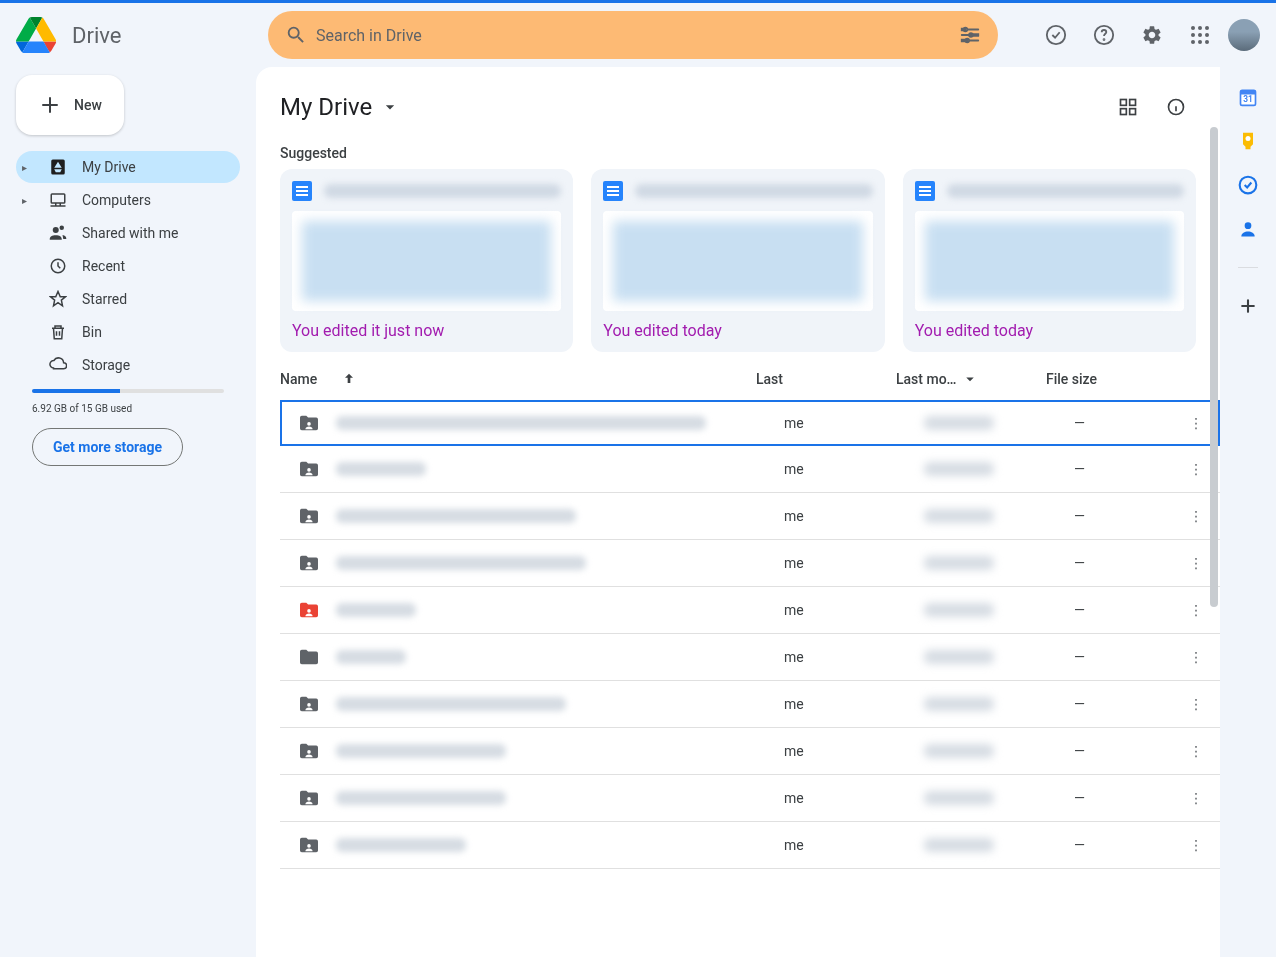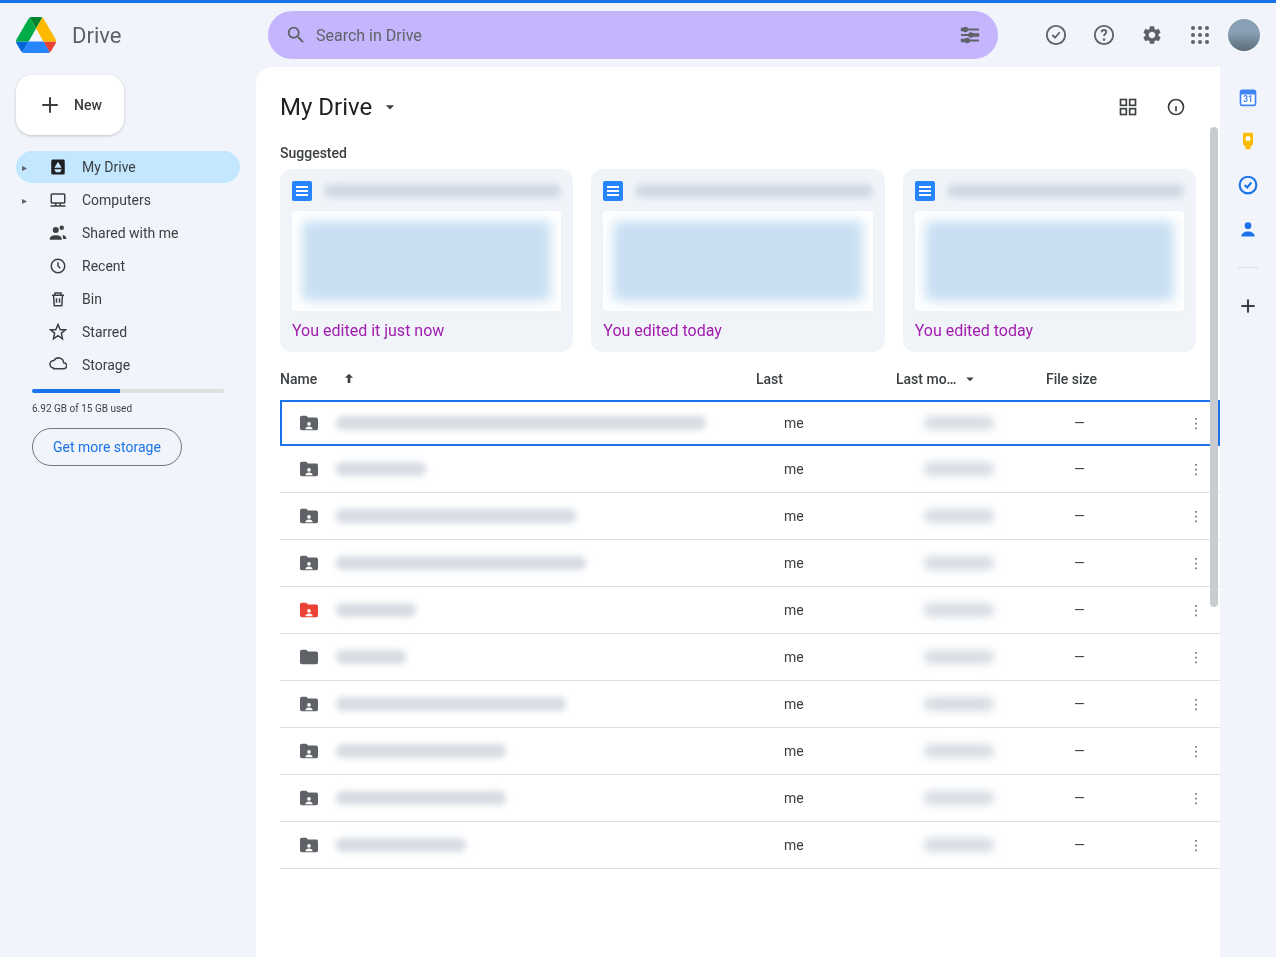--- a/index.html
+++ b/index.html
@@ -1,41 +1,41 @@
 <!DOCTYPE html>
 <html><head>
 <meta charset="utf-8">
 <style>
 *{box-sizing:border-box;margin:0;padding:0;font-family:'Google Sans',Roboto,Arial,sans-serif}
 body{background:#f1f5fb;width:1276px;height:957px;overflow:hidden;border-top:3px solid #1a73e8}
 .header{display:flex;align-items:center;height:64px;padding:0 16px;gap:16px}
 .logo-area{display:flex;align-items:center;gap:16px;width:236px}
 .drive-logo{width:40px;height:40px}
 .logo-text{font-size:22px;color:#5f6368}
-.search-bar{flex:1;display:flex;align-items:center;background:#c4b5fd;border-radius:28px;height:48px;padding:0 8px;max-width:730px}
+.search-bar{flex:1;display:flex;align-items:center;background:#fdba74;border-radius:28px;height:48px;padding:0 8px;max-width:730px}
 .search-icon-box{width:40px;height:40px;display:flex;align-items:center;justify-content:center;color:#5f6368}
 .search-input{flex:1;border:none;background:transparent;font-size:16px;color:#5f6368;outline:none}
 .search-input::placeholder{color:#5f6368}
 .filter-icon-box{width:40px;height:40px;display:flex;align-items:center;justify-content:center;color:#5f6368;cursor:pointer}
 .header-icons{display:flex;align-items:center;gap:8px;margin-left:auto}
 .header-icon{width:40px;height:40px;display:flex;align-items:center;justify-content:center;color:#5f6368;cursor:pointer;border-radius:50%}
 .avatar{width:32px;height:32px;border-radius:50%;background:linear-gradient(to bottom,#8aa0b4 40%,#5a6b7a 100%);cursor:pointer}
 .main{display:flex;height:calc(100% - 64px)}
 .sidebar{width:256px;padding:8px 16px 0 16px}
 .new-btn{display:flex;align-items:center;gap:12px;background:#fff;border:none;border-radius:16px;padding:18px 22px;font-size:14px;font-weight:500;color:#3c4043;box-shadow:0 1px 3px rgba(0,0,0,0.2);cursor:pointer;margin-bottom:16px}
 .nav{list-style:none}
 .nav-item{display:flex;align-items:center;gap:14px;padding:6px 12px 6px 6px;border-radius:20px;cursor:pointer;font-size:14px;color:#3c4043;margin:1px 0}
 .nav-item.active{background:#c2e7ff}
 .nav-item .expand{width:12px;color:#5f6368;font-size:10px}
 .nav-item .nav-icon{width:20px;height:20px;display:flex;align-items:center;justify-content:center;color:#3c4043}
 .storage-section{margin-top:8px}
 .storage-bar{height:4px;background:#e0e0e0;border-radius:2px;margin:8px 16px 10px 16px;overflow:hidden}
 .storage-fill{height:100%;background:#1a73e8;width:46%}
 .storage-text{font-size:10px;color:#3c4043;padding:0 16px;margin-bottom:14px}
-.storage-btn{display:block;margin:0 16px;border:1px solid #747775;border-radius:20px;padding:10px 20px;background:transparent;color:#1a73e8;font-size:14px;font-weight:400;cursor:pointer}
+.storage-btn{display:block;margin:0 16px;border:1px solid #747775;border-radius:20px;padding:10px 20px;background:transparent;color:#1a73e8;font-size:14px;font-weight:700;cursor:pointer}
 .content-wrap{flex:1;display:flex}
 .content{flex:1;background:#fff;border-radius:16px 0 0 0;padding:20px 0 0 24px;overflow:hidden;position:relative}
 .content-header{display:flex;align-items:center;justify-content:space-between;padding-right:24px}
 .breadcrumb{display:flex;align-items:center;gap:8px;font-size:24px;color:#202124;cursor:pointer}
 .content-header-icons{display:flex;gap:8px}
 .suggested-label{font-size:14px;color:#3c4043;margin:18px 0 8px 0;font-weight:500}
 .suggested-row{display:flex;gap:18px;padding-right:24px}
 .sug-card{flex:1;background:#f0f4f9;border-radius:12px;padding:12px;cursor:pointer}
 .sug-head{display:flex;align-items:center;gap:12px;margin-bottom:10px}
 .doc-icon{width:20px;height:20px;background:#2684fc;border-radius:2px;position:relative}
@@ -178,33 +178,33 @@
               <circle cx="12" cy="12" r="9"></circle>
               <path d="M12 7v5l3 3"></path>
             </svg>
           </span>
         <span>Recent</span>
       </li>
       <li class="nav-item">
         <span class="expand" style="visibility:hidden">▸</span>
         <span class="nav-icon">
             <svg width="18" height="18" viewBox="0 0 24 24" fill="none" stroke="#3c4043" stroke-width="2">
+              <path d="M12 2l3 7h7l-5.5 4.5L18 21l-6-4-6 4 1.5-7.5L2 9h7z"></path>
+            </svg>
+          </span>
+        <span>Starred</span>
+      </li>
+      <li class="nav-item">
+        <span class="expand" style="visibility:hidden">▸</span>
+        <span class="nav-icon">
+            <svg width="18" height="18" viewBox="0 0 24 24" fill="none" stroke="#3c4043" stroke-width="2">
               <path d="M4 7h16M8 7V4h8v3M6 7l1 14h10l1-14M10 11v6m4-6v6"></path>
             </svg>
           </span>
         <span>Bin</span>
-      </li>
-      <li class="nav-item">
-        <span class="expand" style="visibility:hidden">▸</span>
-        <span class="nav-icon">
-            <svg width="18" height="18" viewBox="0 0 24 24" fill="none" stroke="#3c4043" stroke-width="2">
-              <path d="M12 2l3 7h7l-5.5 4.5L18 21l-6-4-6 4 1.5-7.5L2 9h7z"></path>
-            </svg>
-          </span>
-        <span>Starred</span>
       </li>
       <li class="nav-item">
         <span class="expand" style="visibility:hidden">▸</span>
         <span class="nav-icon">
             <svg width="18" height="18" viewBox="0 0 24 24" fill="none" stroke="#3c4043" stroke-width="2">
               <path d="M6 16a5 5 0 01.5-10 7 7 0 0113 3 4 4 0 010 8H6z"></path>
             </svg>
           </span>
         <span>Storage</span>
       </li>

